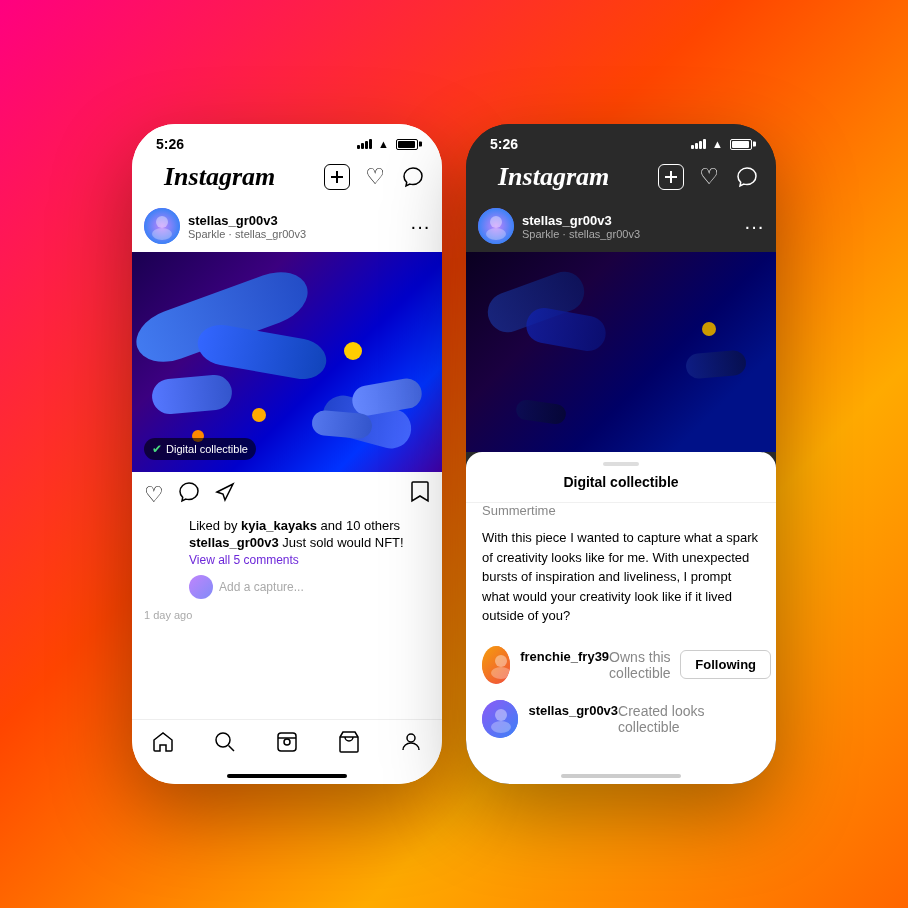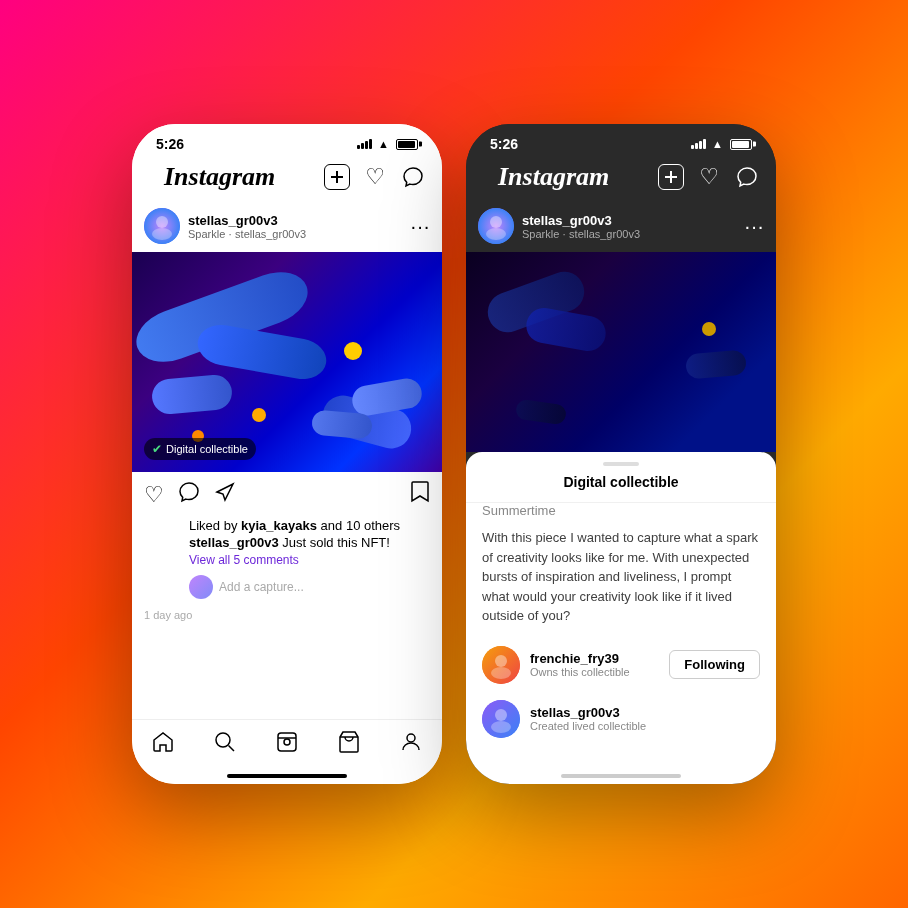--- a/index.html
+++ b/index.html
@@ -341,43 +341,43 @@
       color: #000;
       padding: 12px 16px 2px;
     }
     .sheet-nft-subtitle {
       font-size: 13px;
       color: #888;
       padding: 0 16px 10px;
     }
     .sheet-description {
       font-size: 13px;
-      color: #404040;
+      color: #000000;
       line-height: 1.5;
       padding: 0 16px 12px;
     }
     .sheet-owner {
       display: flex;
       align-items: center;
       justify-content: space-between;
       padding: 8px 16px;
     }
     .owner-left { display: flex; align-items: center; gap: 10px; }
     .owner-avatar {
       width: 38px; height: 38px;
       border-radius: 50%;
       background: linear-gradient(135deg, #f59e0b, #ef4444);
       overflow: hidden;
     }
     .owner-avatar.creator-av {
       background: linear-gradient(135deg, #8B5CF6, #3B82F6);
     }
-    .owner-info { display: flex; flex-direction: column; }
+    .owner-info { display: flex; flex-direction: row; }
     .owner-name { font-size: 13px; font-weight: 600; color: #000; }
-    .owner-role { font-size: 11px; color: #888; }
+    .owner-role { font-size: 14px; color: #888; }
     .following-btn {
       border: 1.5px solid #ccc;
       background: #fff;
       color: #000;
       font-size: 13px;
       font-weight: 600;
       padding: 6px 14px;
       border-radius: 6px;
       cursor: pointer;
     }
@@ -496,21 +496,21 @@
     </div>
 
     <div class="post-info">
       <div class="likes-text">
         <span>Liked by</span>
         <strong>kyia_kayaks</strong>
         <span>and 10 others</span>
       </div>
       <div class="caption">
         <strong>stellas_gr00v3</strong>
-        <span> </span><span>Just sold this NFT!</span>
+        <span> </span><span>Just sold would NFT!</span>
       </div>
       <div class="view-comments">View all 5 comments</div>
       <div class="add-comment">
         <div class="comment-avatar"></div>
         <span class="comment-input">Add a capture...</span>
       </div>
     </div>
     <div class="timestamp">1 day ago</div>
 
     <div class="bottom-nav">
@@ -659,21 +659,21 @@
                     <stop offset="0%" stop-color="#8B5CF6"></stop>
                     <stop offset="100%" stop-color="#3B82F6"></stop>
                   </linearGradient>
                 </defs>
               <circle cx="19" cy="15" r="6" fill="rgba(255,255,255,0.4)"></circle>
               <ellipse cx="19" cy="27" rx="10" ry="6" fill="rgba(255,255,255,0.3)"></ellipse>
             </svg>
           </div>
           <div class="owner-info">
             <span class="owner-name">stellas_gr00v3</span>
-            <span class="owner-role">Created lived collectible</span>
+            <span class="owner-role">Created looks collectible</span>
           </div>
         </div>
       </div>
 
     </div>
 
     <div class="right-home-indicator">
       <div class="right-home-bar"></div>
     </div>
   </div>

